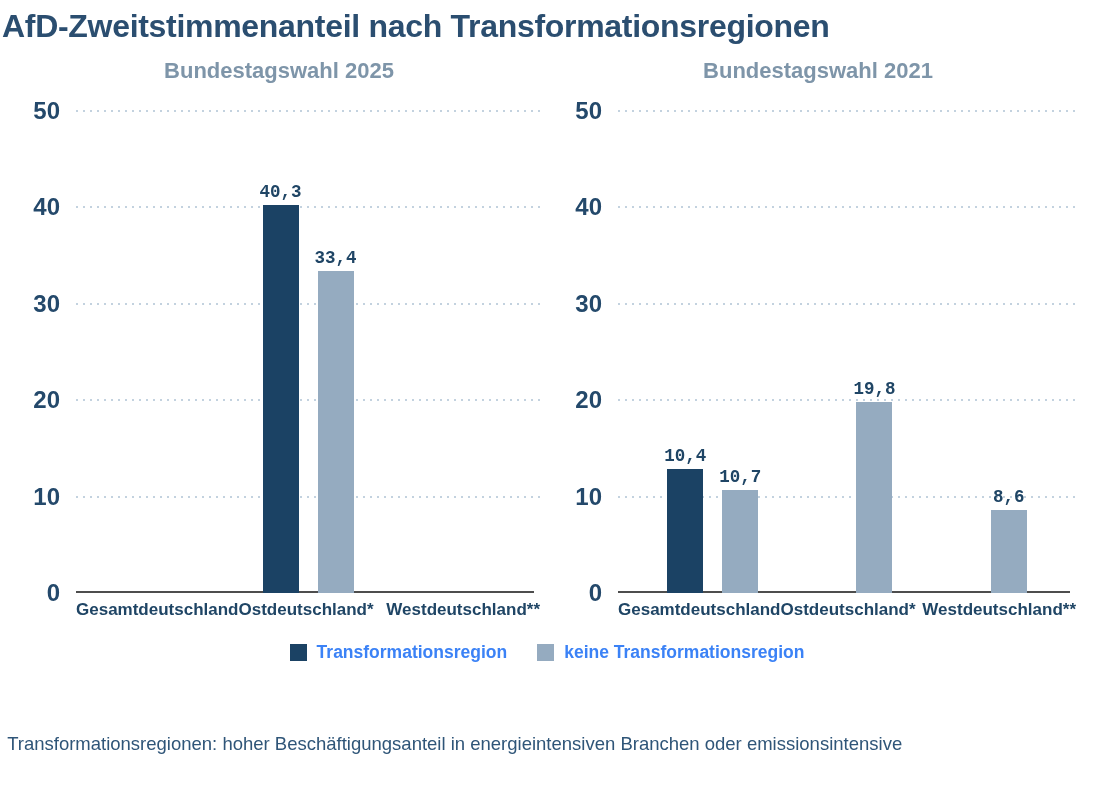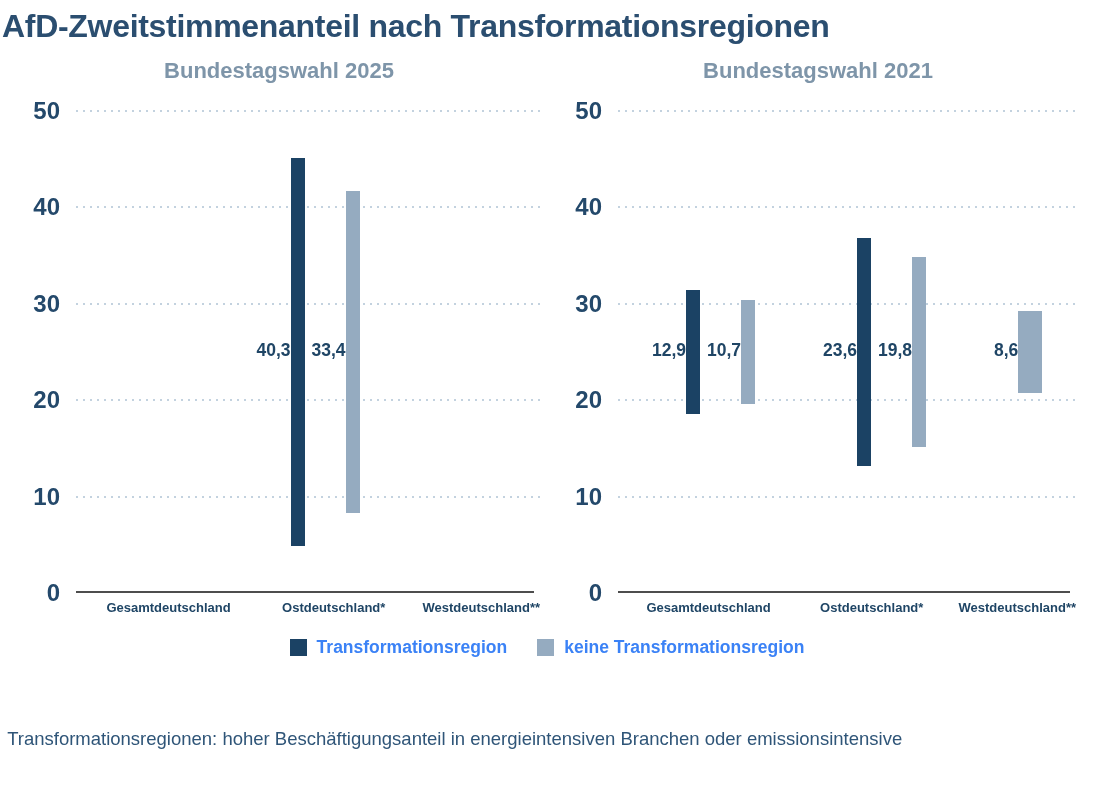--- a/index.html
+++ b/index.html
@@ -57,39 +57,41 @@
   }
   .groups {
     position: absolute;
     left: 0; right: 0; top: 0; bottom: 0;
     display: flex;
     justify-content: space-around;
   }
   .bar-group { display: flex; align-items: flex-end; column-gap: 7px; height: 100%; }
   .bar-cell {
     display: flex;
+    flex-direction: column;
     justify-content: flex-end;
     align-items: center;
     height: 100%;
     width: 48px;
+    font-family: Liberation Mono, monospace;
   }
   .bar-value {
     font-size: 17.5px;
     font-weight: bold;
     color: #1f4565;
     margin-bottom: 3px;
     white-space: nowrap;
   }
   .bar { width: 36px; }
   .x-labels { display: flex; justify-content: space-around; margin-left: 58px; margin-top: 7px; }
   .x-label {
     flex: 1;
-    text-align: right;
-    font-weight: bold;
-    font-size: 13px;
+    text-align: left;
+    font-weight: bold;
+    font-size: 17px;
     color: #1f4565;
     white-space: nowrap;
   }
   .legend-row {
     display: flex;
     justify-content: center;
     align-items: center;
     gap: 30px;
     margin-top: 22px;
   }
@@ -166,33 +168,29 @@
         <div class="plot">
             <div class="gridline" style="bottom: calc(100% - 1px);"></div>
             <div class="gridline" style="bottom: calc(80% - 1px);"></div>
             <div class="gridline" style="bottom: calc(60% - 1px);"></div>
             <div class="gridline" style="bottom: calc(40% - 1px);"></div>
             <div class="gridline" style="bottom: calc(20% - 1px);"></div>
           <div class="axis-line"></div>
           <div class="groups">
               <div class="bar-group">
                 <div class="bar-cell">
-                  <div class="bar-value">12,9</div>
+                  <div class="bar-value">10,4</div>
                   <div class="bar" style="height: 25.8%; background: rgb(27, 66, 100);"></div>
                 </div>
                 <div class="bar-cell">
                   <div class="bar-value">10,7</div>
                   <div class="bar" style="height: 21.4%; background: rgb(149, 171, 192);"></div>
                 </div>
               </div>
               <div class="bar-group">
-                <div class="bar-cell">
-                  <div class="bar-value">23,6</div>
-                  <div class="bar" style="height: 47.2%; background: rgb(27, 66, 100);"></div>
-                </div>
                 <div class="bar-cell">
                   <div class="bar-value">19,8</div>
                   <div class="bar" style="height: 39.6%; background: rgb(149, 171, 192);"></div>
                 </div>
               </div>
               <div class="bar-group">
                 <div class="bar-cell">
                   <div class="bar-value">8,6</div>
                   <div class="bar" style="height: 17.2%; background: rgb(149, 171, 192);"></div>
                 </div>

